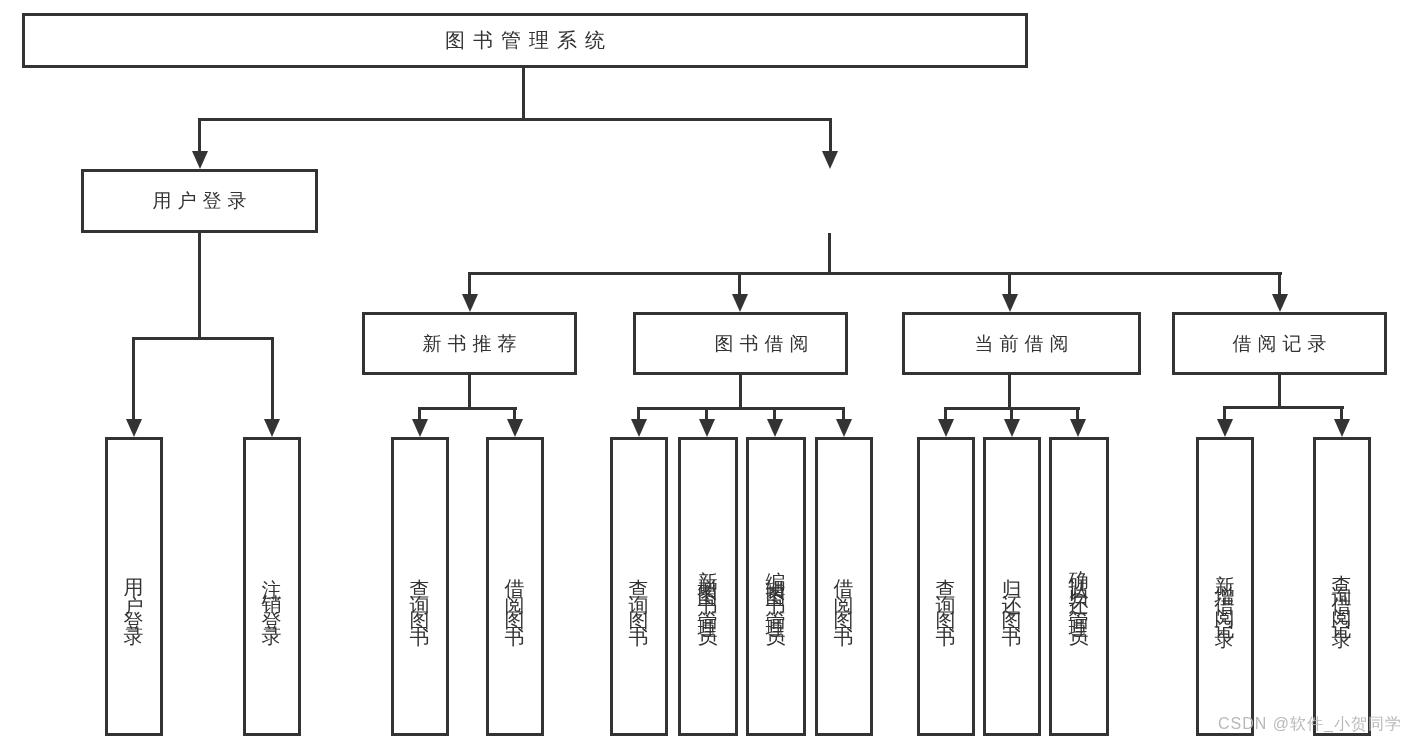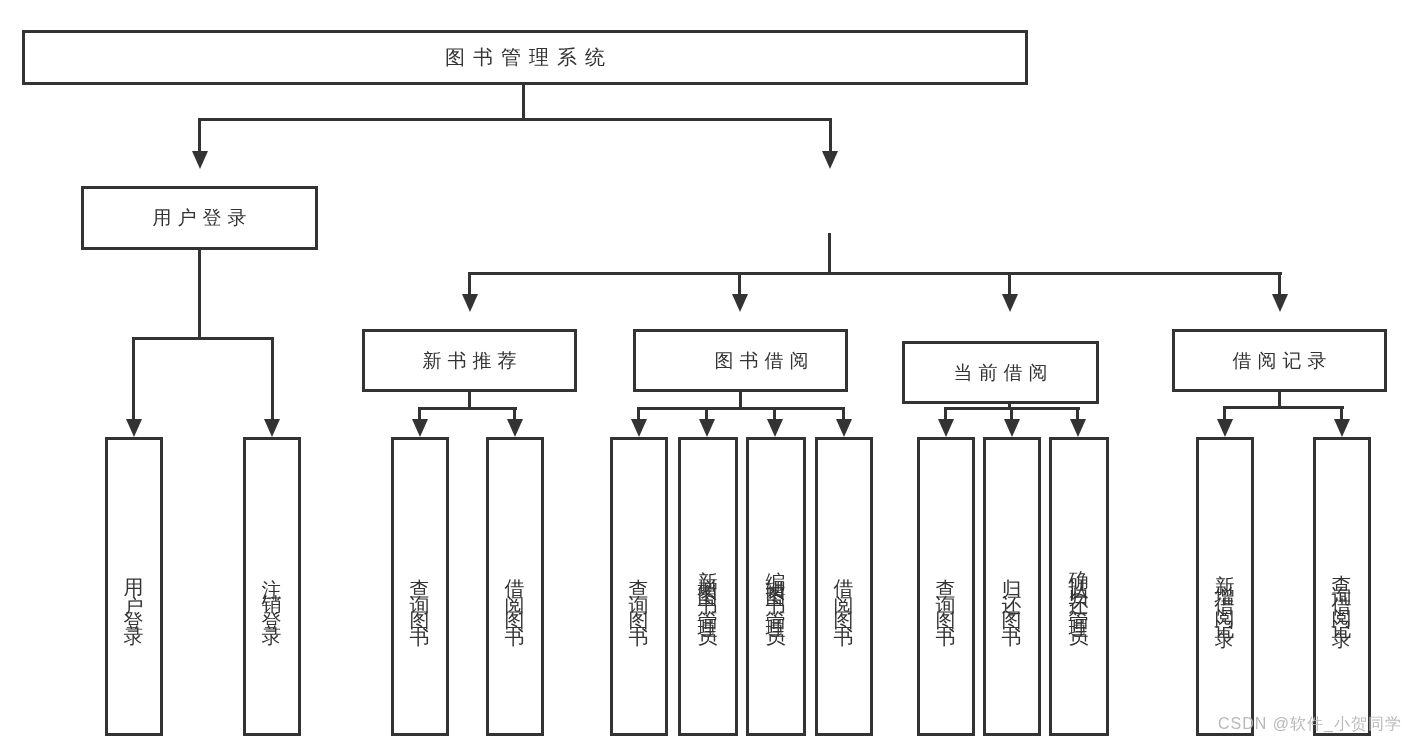--- a/index.html
+++ b/index.html
@@ -25,21 +25,20 @@
     align-items: center;
     justify-content: center;
     text-align: center;
     z-index: 2;
   }
   .hbox {
     font-size: 19px;
     letter-spacing: 6px;
     padding-left: 6px; 
     white-space: nowrap;
-    margin-top: 17px;
   }
   .rootbox {
     font-size: 20px;
     letter-spacing: 8px;
     padding-left: 8px;
   }
   .vbox {
     writing-mode: vertical-rl;
     font-size: 20px;
     line-height: 1;
@@ -141,21 +140,21 @@
   <div class="box hbox" style="left:81px; top:169px; width:237px; height:64px;">
     <span>用户登录</span>
   </div>
 
   <div class="box hbox" style="left:362px; top:312px; width:215px; height:63px;">
     <span>新书推荐</span>
   </div>
   <div class="box hbox" style="left:633px; top:312px; width:215px; height:63px;padding-left:48px;">
     <span>图书借阅</span>
   </div>
-  <div class="box hbox" style="left:902px; top:324px; width:197px; height:63px;">
+  <div class="box hbox" style="left:902px; top:312px; width:239px; height:63px;">
     <span>当前借阅</span>
   </div>
   <div class="box hbox" style="left:1172px; top:312px; width:215px; height:63px;align-items:center;">
     <span>借阅记录</span>
   </div>
 
   <div class="box vbox ls16" style="left:105px; top:437px; width:58px; height:299px;">
     <span>用户登录</span>
   </div>
   <div class="box vbox ls16" style="left:243px; top:437px; width:58px; height:299px;">

